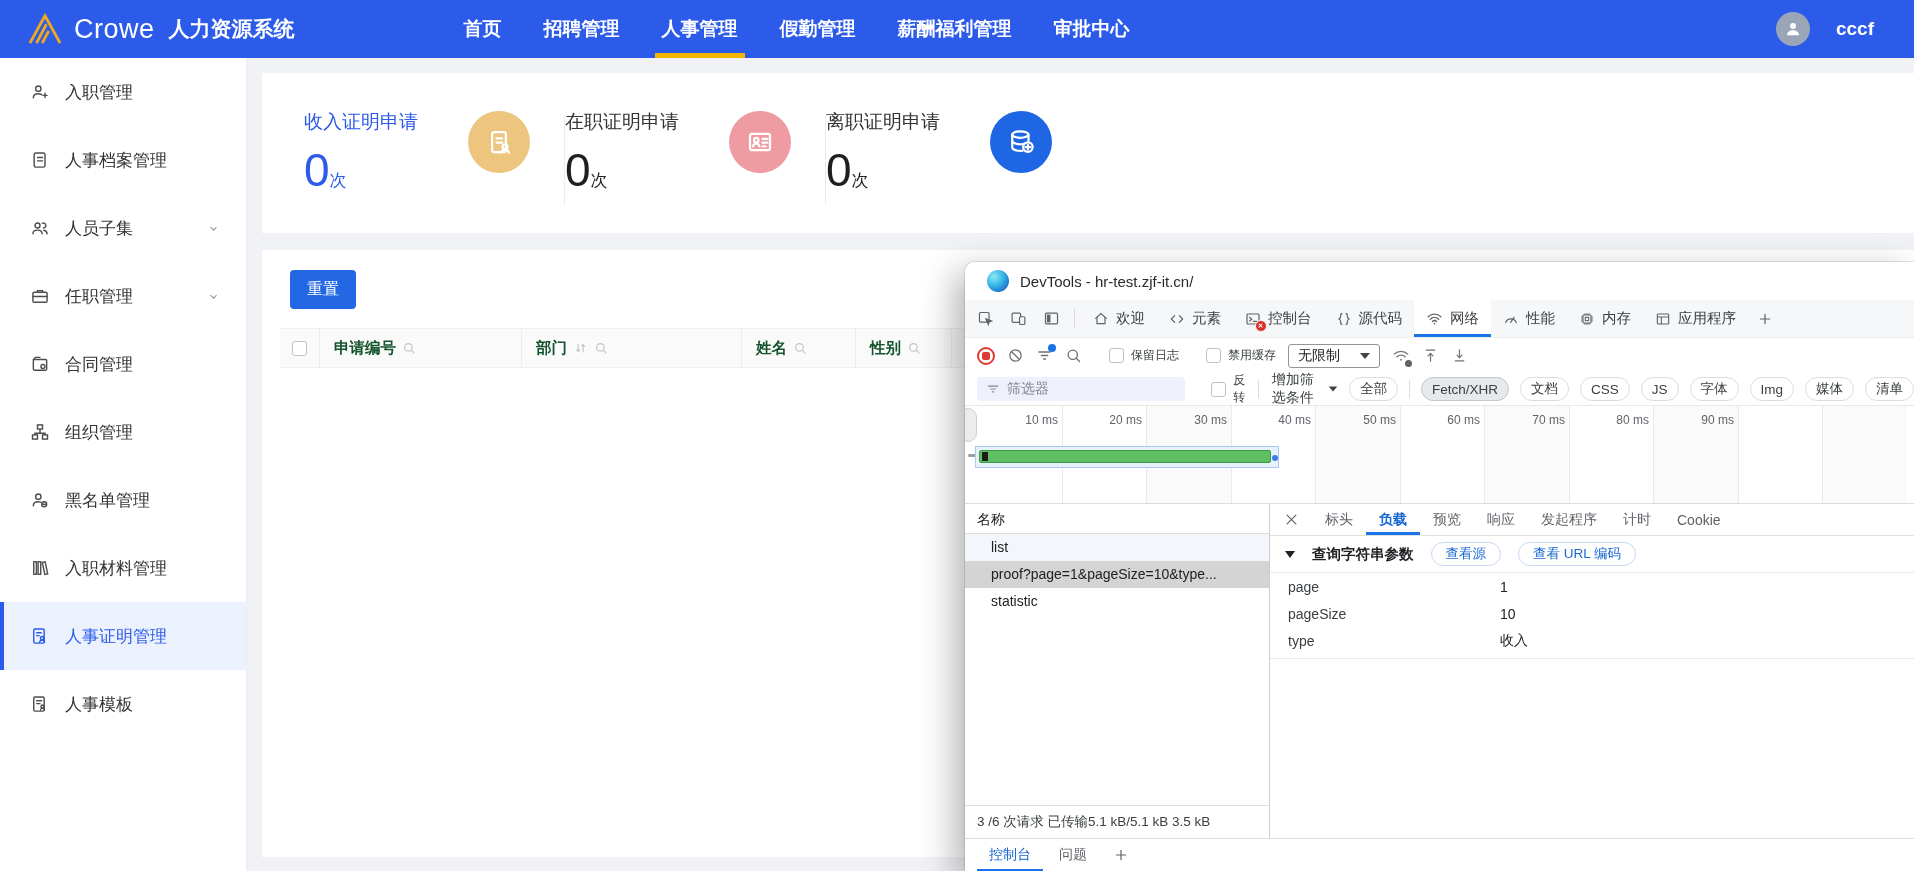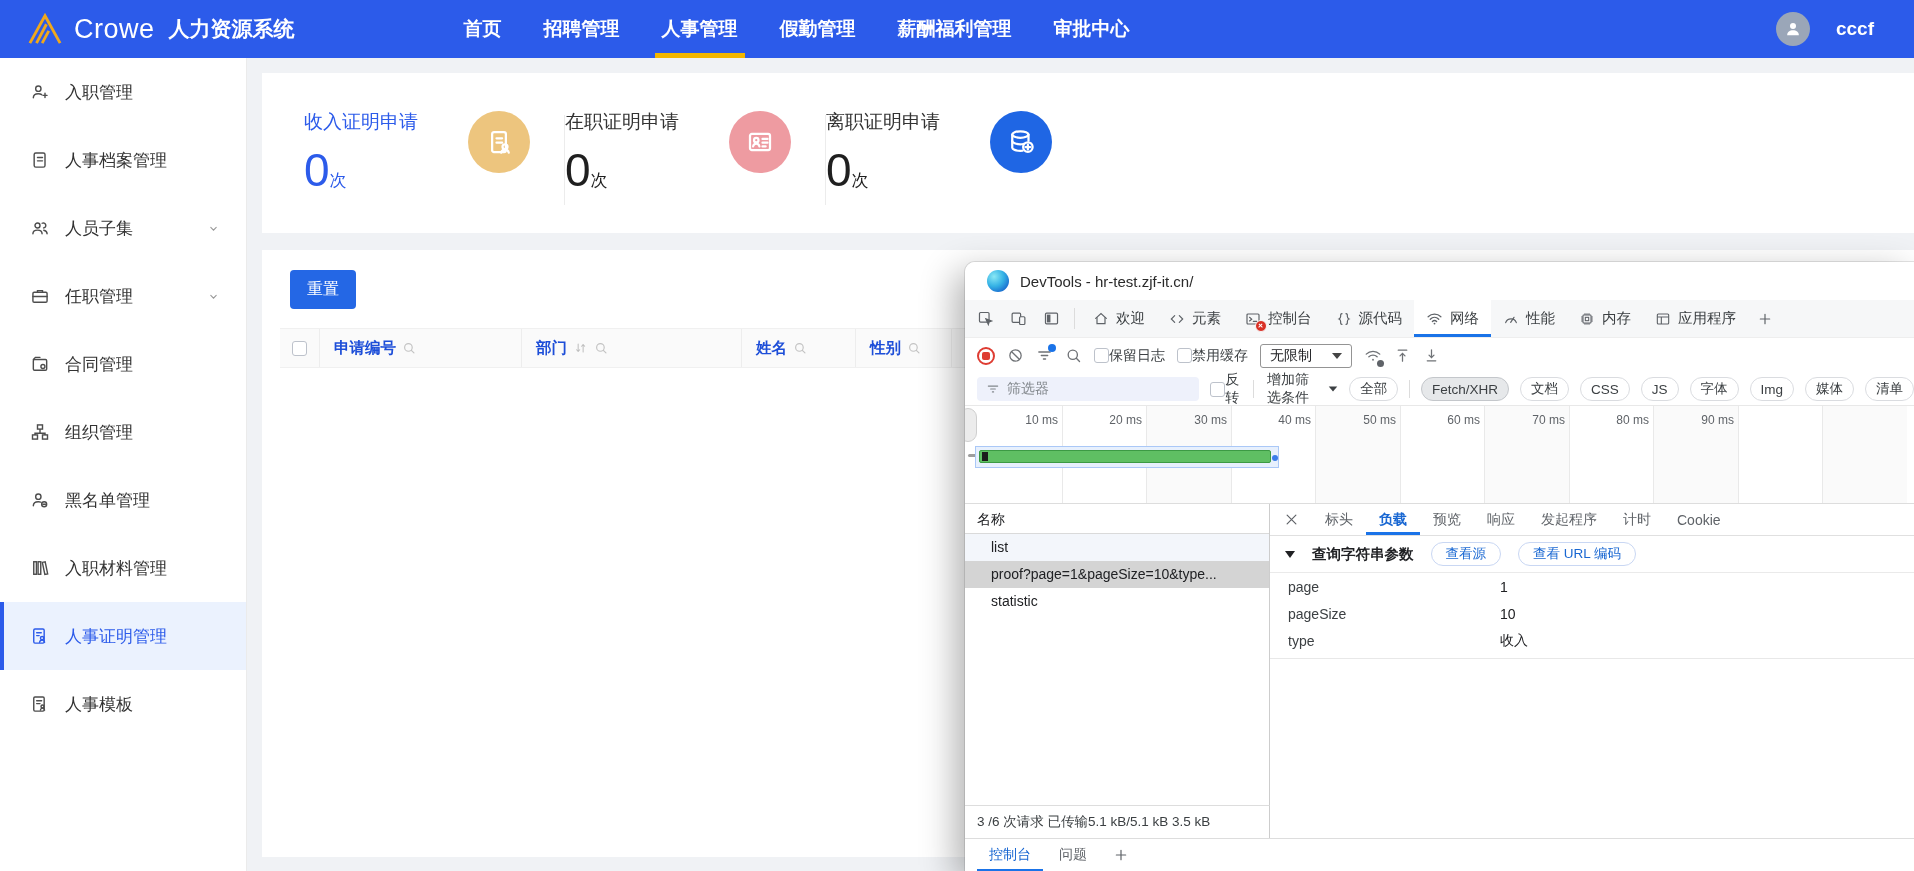--- a/index.html
+++ b/index.html
@@ -35,21 +35,21 @@
   .stat.accent .stat-title, .stat.accent .stat-num, .stat.accent .stat-unit { color:#2c5bea; }
   .stat-numrow { margin-top:8px; color:#1f1f1f; }
   .stat-num { font-size:46px; font-weight:400; }
   .stat-unit { font-size:17px; }
   .stat-ic { width:62px; height:62px; border-radius:50%; display:flex; align-items:center; justify-content:center; margin-top:2px; flex:none; }
 
   
   .table-panel { position:absolute; left:262px; top:250px; right:0; bottom:14px; background:#fff; }
   .reset-btn { position:absolute; left:28px; top:20px; background:#2467e5; color:#fff; font-size:16px; padding:9px 17px; border:none; border-radius:4px; cursor:pointer; }
   .grid-head { position:absolute; left:18px; right:0; top:78px; height:40px; display:flex; background:#fafafa; border-top:1px solid #f0f0f0; border-bottom:1px solid #f0f0f0; }
-  .gh-cell { display:flex; align-items:center; padding-left:14px; font-size:15.5px; font-weight:700; color:#1d4ed8; border-right:1px solid #ededed; gap:6px; }
+  .gh-cell { display:flex; align-items:center; padding-left:14px; font-size:15.5px; font-weight:700; color:#14532d; border-right:1px solid #ededed; gap:6px; }
   .gh-cell:last-child { border-right:none; }
   .gh-cb { width:40px; justify-content:center; padding-left:0; }
   .cb { width:15px; height:15px; border:1.5px solid #bdc2cb; border-radius:3px; background:#fff; flex:none; }
   .sort-ic { color:#c0c0c0; display:flex; }
   .mag { color:#c3c3c3; display:flex; }
 
   
   .devtools { position:absolute; left:965px; top:262px; width:949px; height:609px; background:#fff; border-radius:10px 0 0 0; box-shadow:-10px 10px 35px rgba(0,0,0,.30), 0 0 0 1px rgba(0,0,0,.10); display:flex; flex-direction:column; overflow:hidden; z-index:10; }
   .dt-titlebar { height:38px; display:flex; align-items:center; padding-left:22px; background:#fff; flex:none; }
   .edge-ic { width:22px; height:22px; border-radius:50%; background:radial-gradient(circle at 32% 30%, #8ae8f5, #35b2e5 45%, #1b6fd0 78%, #124f9e); flex:none; }
@@ -65,21 +65,21 @@
   .err-badge::before, .err-badge::after { content:""; position:absolute; left:2.2px; top:4.2px; width:5px; height:1.4px; background:#fff; }
   .err-badge::before { transform:rotate(45deg); } .err-badge::after { transform:rotate(-45deg); }
   .dt-plus { display:flex; align-items:center; justify-content:center; width:34px; color:#5f6368; cursor:pointer; }
 
   .net-toolbar { height:35px; display:flex; align-items:center; padding-left:12px; gap:12px; flex:none; }
   .rec-btn { width:18px; height:18px; border:2px solid #de3c32; border-radius:50%; display:flex; align-items:center; justify-content:center; cursor:pointer; flex:none; }
   .rec-btn i { width:8px; height:8px; background:#de3c32; border-radius:2px; }
   .tb-ic { color:#6f7276; display:flex; cursor:pointer; position:relative; }
   .blue-dot { position:absolute; right:-3px; top:-3px; width:8px; height:8px; border-radius:50%; background:#1a73e8; }
   .blue-dot2 { position:absolute; right:-2px; bottom:-2px; width:7px; height:7px; border-radius:50%; background:#1a73e8; }
-  .cb-group { display:flex; align-items:center; font-size:14px; color:#3c4043; cursor:pointer; }
+  .cb-group { display:flex; align-items:center; gap:7px; font-size:12px; color:#3c4043; cursor:pointer;margin-left:15px; }
   .throttle { height:24px; border:1px solid #949494; border-radius:3px; display:flex; align-items:center; gap:20px; padding:0 9px; font-size:14px; color:#202124; cursor:pointer; }
   .caret-down { width:0; height:0; border-left:5px solid transparent; border-right:5px solid transparent; border-top:6px solid #444; }
 
   .net-filterrow { height:33px; display:flex; align-items:center; padding-left:12px; gap:11px; border-bottom:1px solid #e8e8e8; flex:none; }
   .filter-input { width:310px; height:24px; background:#eef1fb; border-radius:4px; display:flex; align-items:center; gap:7px; padding:0 9px; cursor:text; }
   .filter-input .ph { font-size:14px; color:#80868b; }
   .addfilter { display:flex; align-items:center; gap:8px; font-size:14px; color:#3c4043; cursor:pointer; }
   .addfilter .caret-down { border-top-color:#3c4043; transform:scale(.85); }
   .pill { height:24px; border:1px solid #dadce0; border-radius:12px; padding:0 10px; display:flex; align-items:center; font-size:13.5px; color:#3c4043; cursor:pointer; white-space:nowrap; }
   .pill.active { background:#e6e8ea; border-color:#c4c7cb; }

